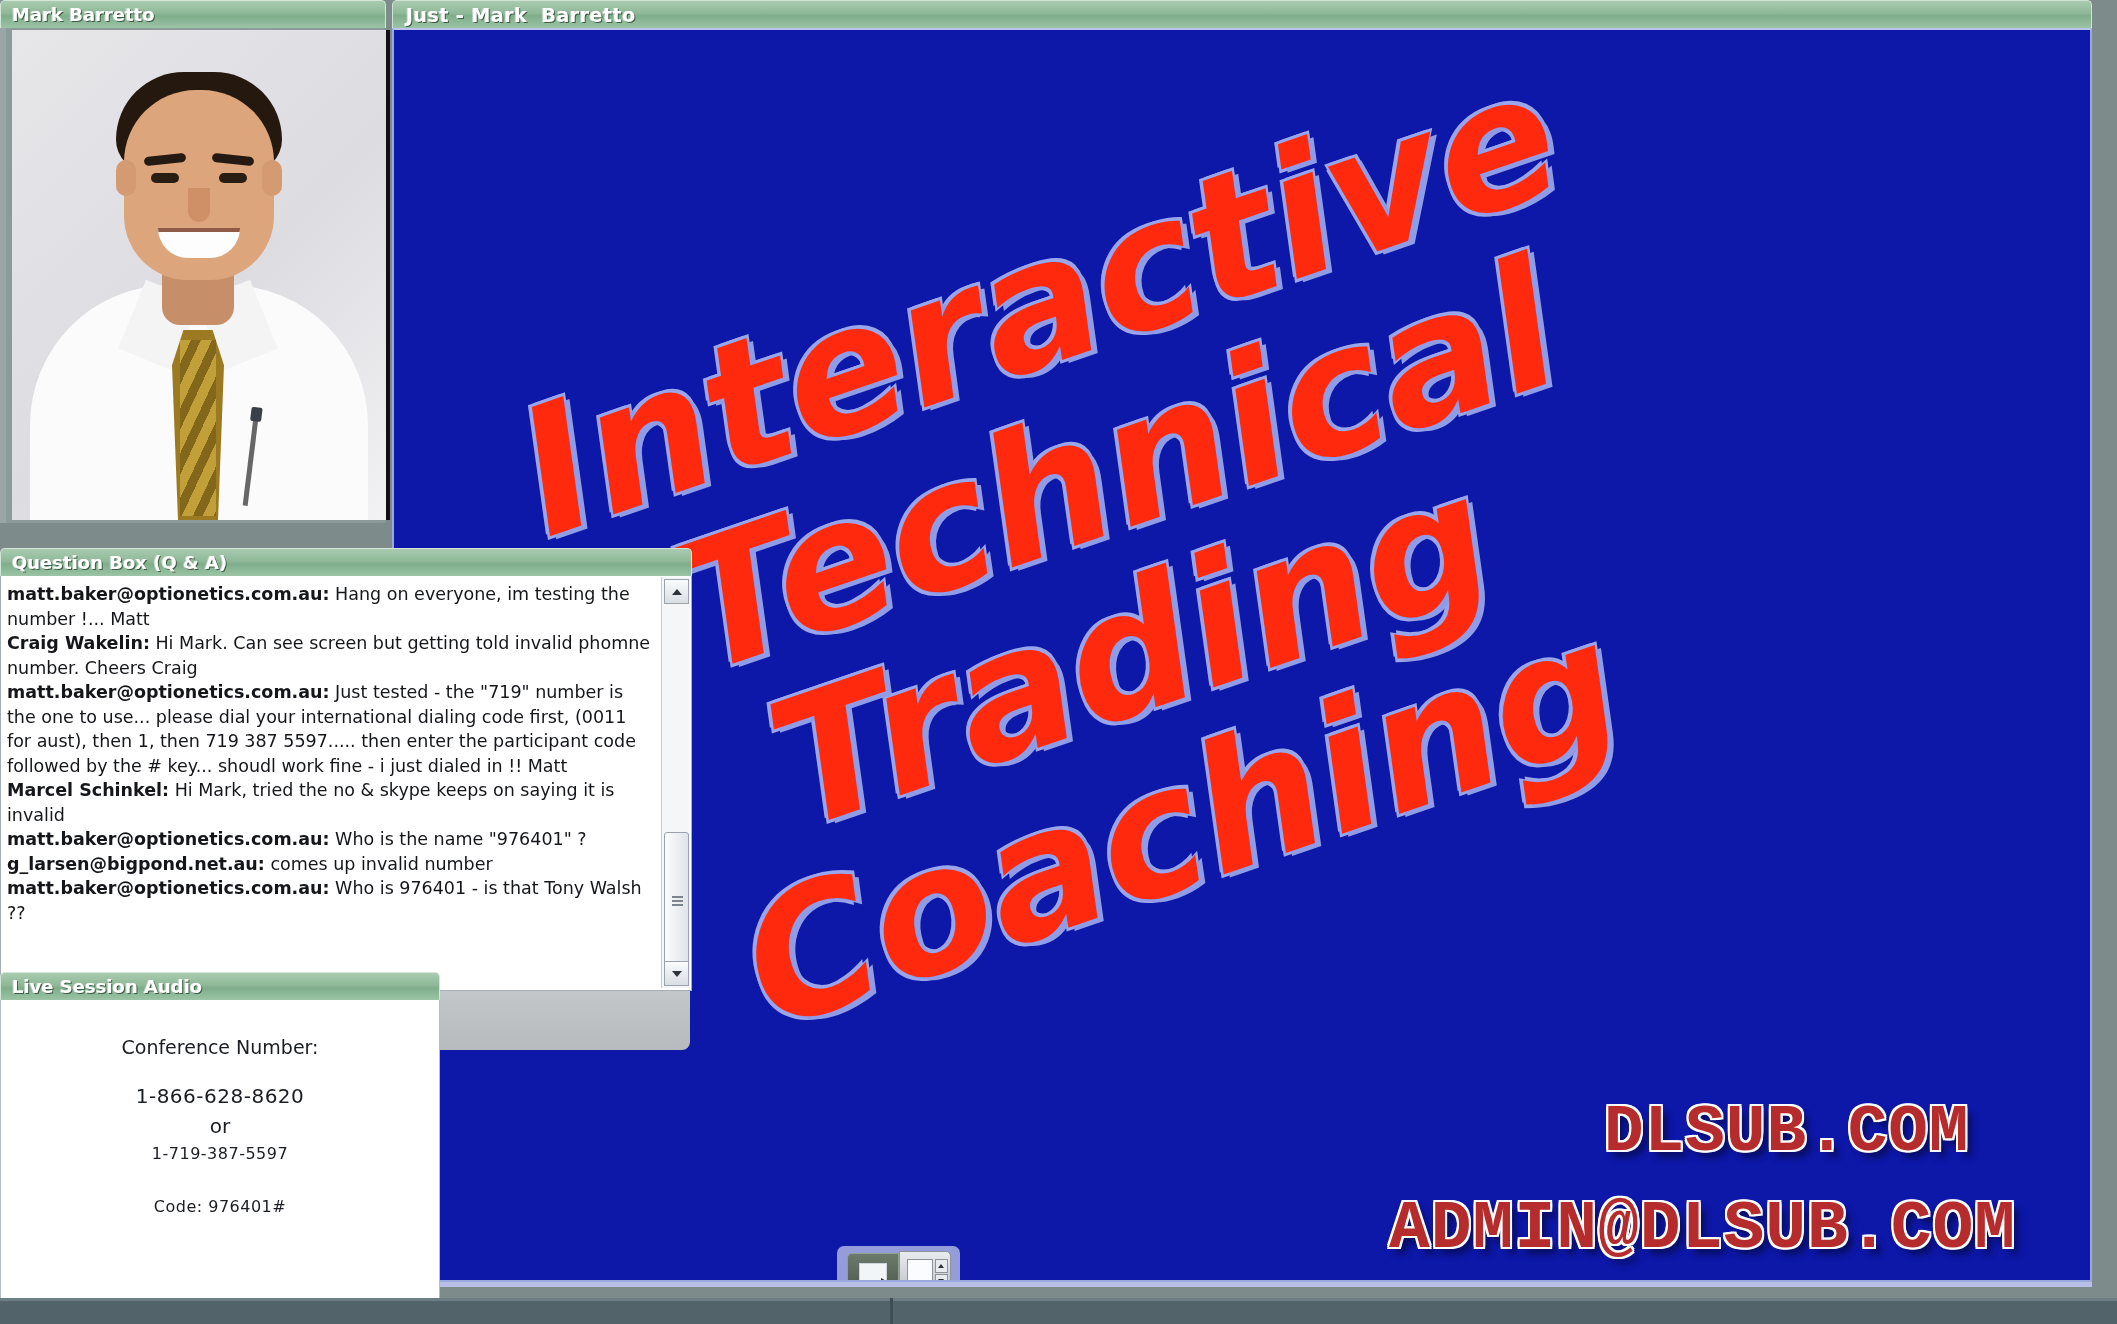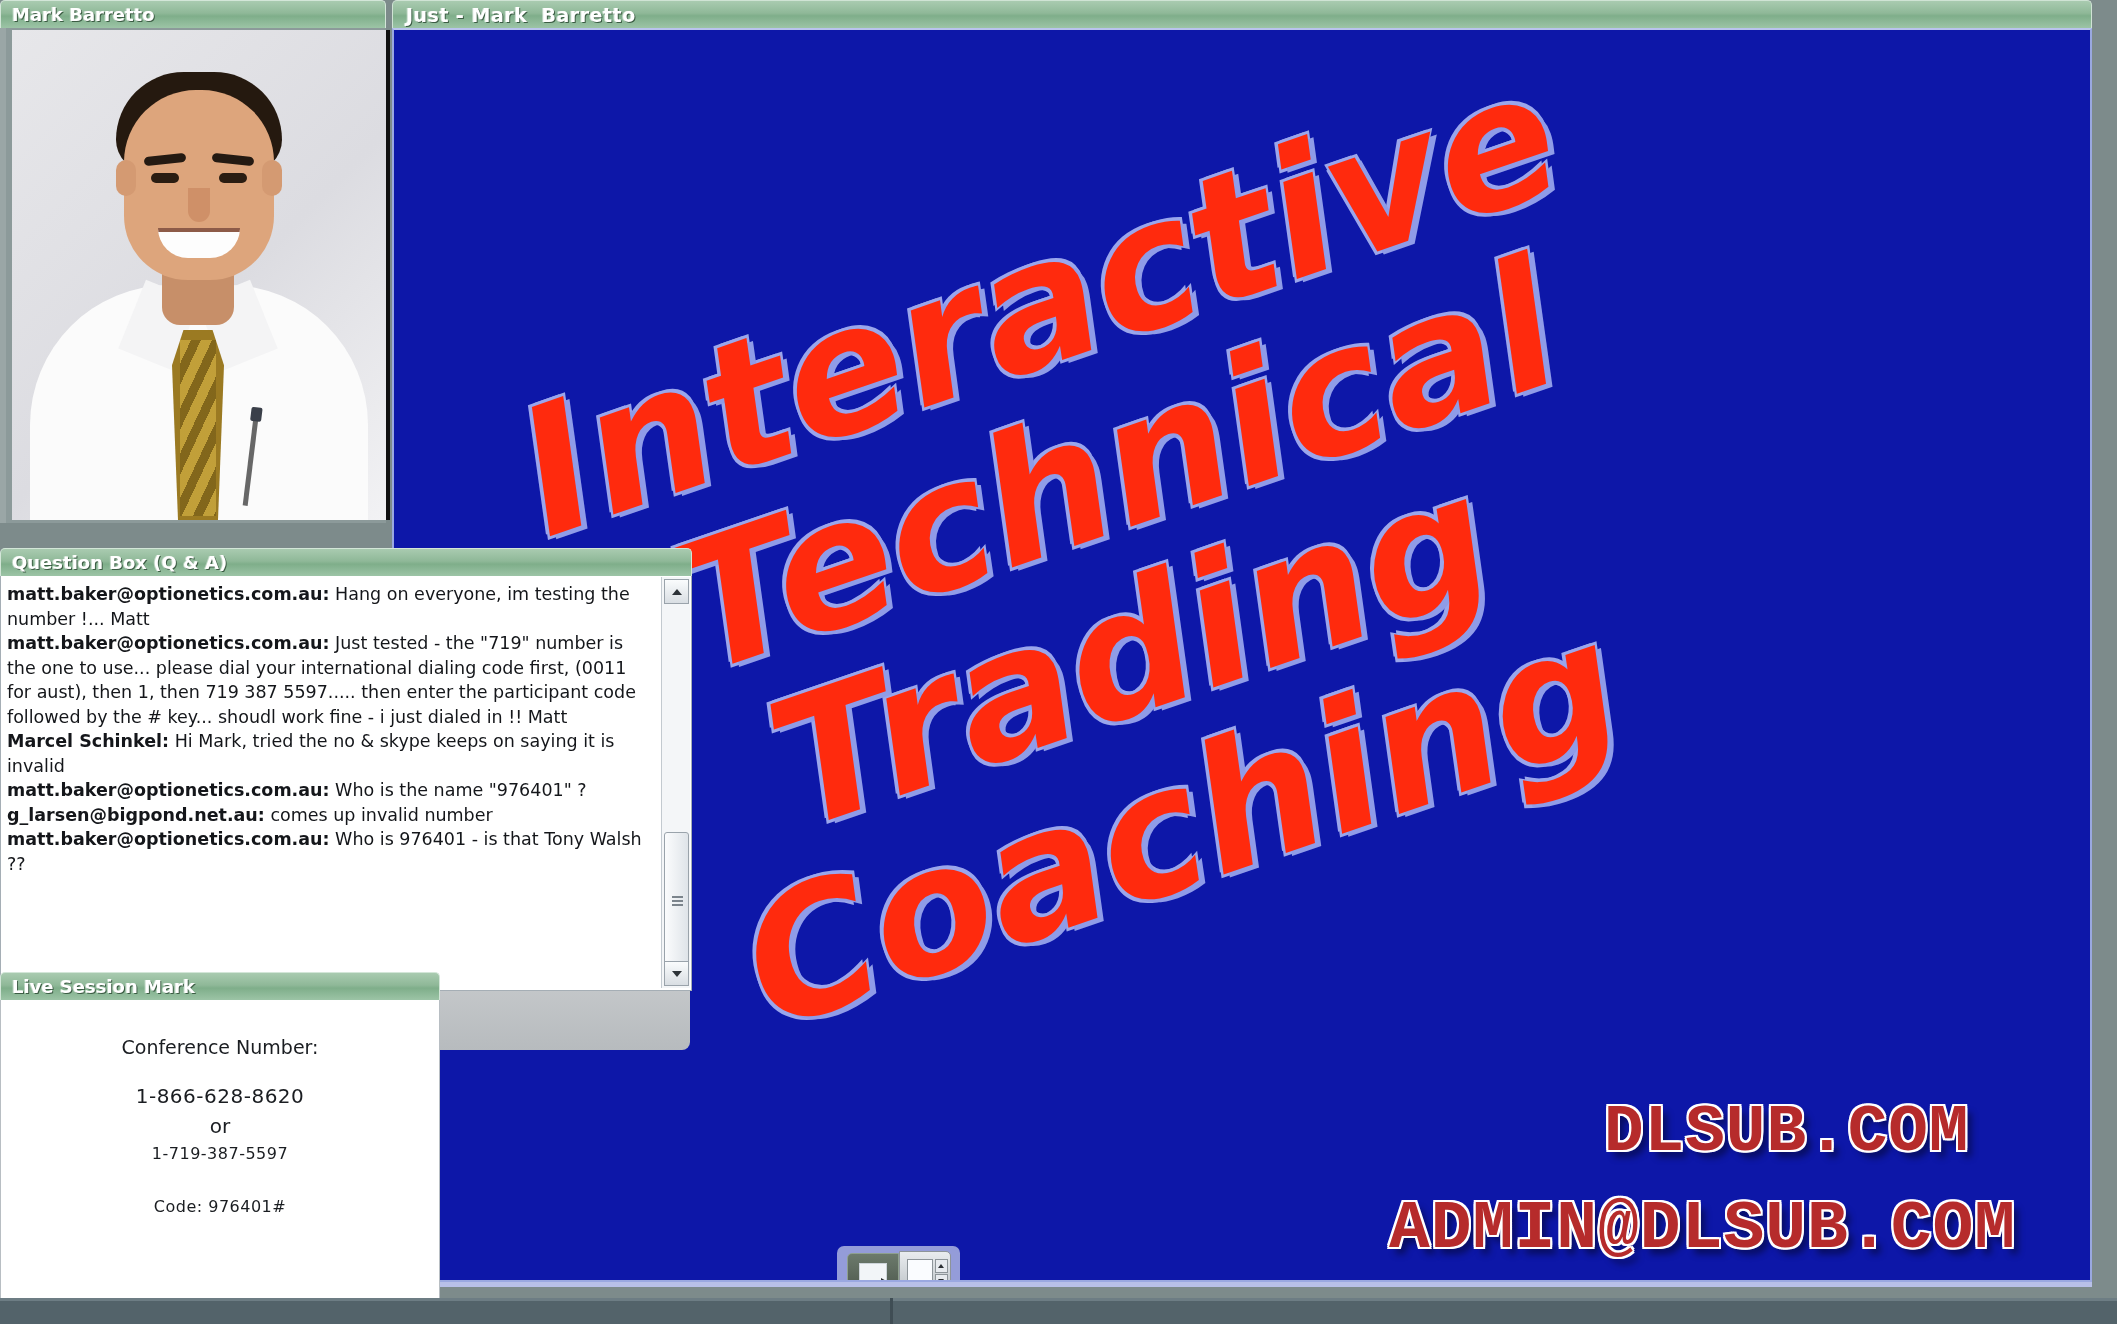--- a/index.html
+++ b/index.html
@@ -267,20 +267,21 @@
 
   <div id="grey-panel"></div>
 
   <div id="qbox-window">
     <div class="greenbar">
       <span class="ttl">Question Box (Q &amp; A)</span>
     </div>
     <div id="qbox-body">
       <div id="qbox-text">
           <div class="msg"><span class="who">matt.baker@optionetics.com.au:</span><span> Hang on everyone, im testing the number !...  Matt</span></div>
+          <div class="msg"><span class="who">Craig Wakelin:</span><span> Hi Mark. Can see screen but getting told invalid phomne number. Cheers Craig</span></div>
           <div class="msg"><span class="who">matt.baker@optionetics.com.au:</span><span> Just tested - the "719" number is the one to use...  please dial your international dialing code first, (0011 for aust), then 1, then 719 387 5597..... then enter the participant code followed by the # key...  shoudl work fine - i just dialed in !!  Matt</span></div>
           <div class="msg"><span class="who">Marcel Schinkel:</span><span> Hi Mark, tried the no &amp; skype keeps on saying it is invalid</span></div>
           <div class="msg"><span class="who">matt.baker@optionetics.com.au:</span><span> Who is the name "976401"  ?</span></div>
           <div class="msg"><span class="who">g_larsen@bigpond.net.au:</span><span> comes up invalid number</span></div>
           <div class="msg"><span class="who">matt.baker@optionetics.com.au:</span><span> Who is 976401 - is that Tony Walsh ??</span></div>
         </div>
       <div id="qbox-sb">
         <div class="sb-btn" id="sb-up">
             <i class="sb-arrow"></i>
           </div>
@@ -290,21 +291,21 @@
         <div class="sb-btn" id="sb-down">
             <i class="sb-arrow"></i>
           </div>
       </div>
     </div>
   </div>
 
   <div id="left-white-strip"></div>
   <div id="audio-window">
     <div class="greenbar">
-      <span class="ttl">Live Session Mark</span>
+      <span class="ttl">Live Session Audio</span>
     </div>
     <div id="audio-body">
       <div class="conf-label">Conference Number:</div>
       <div class="num">1-866-628-8620</div>
       <div class="or">or</div>
       <div class="num2">1-719-387-5597</div>
       <div class="code">Code: 976401#</div>
     </div>
   </div>
 

